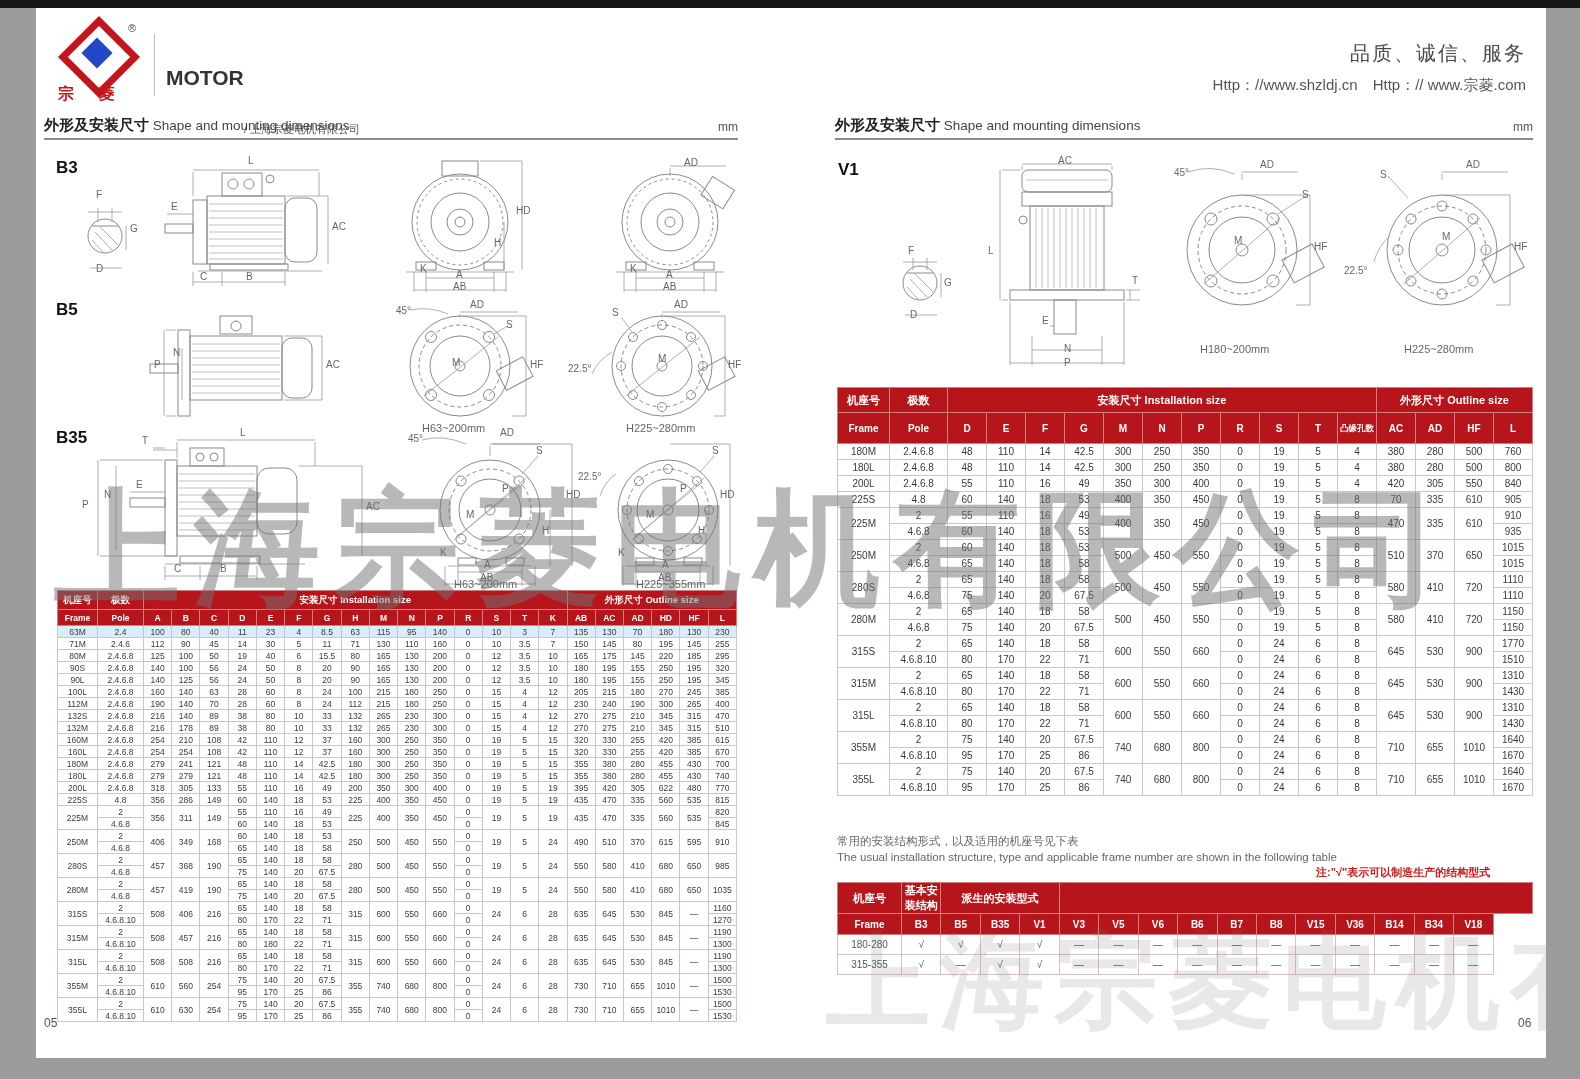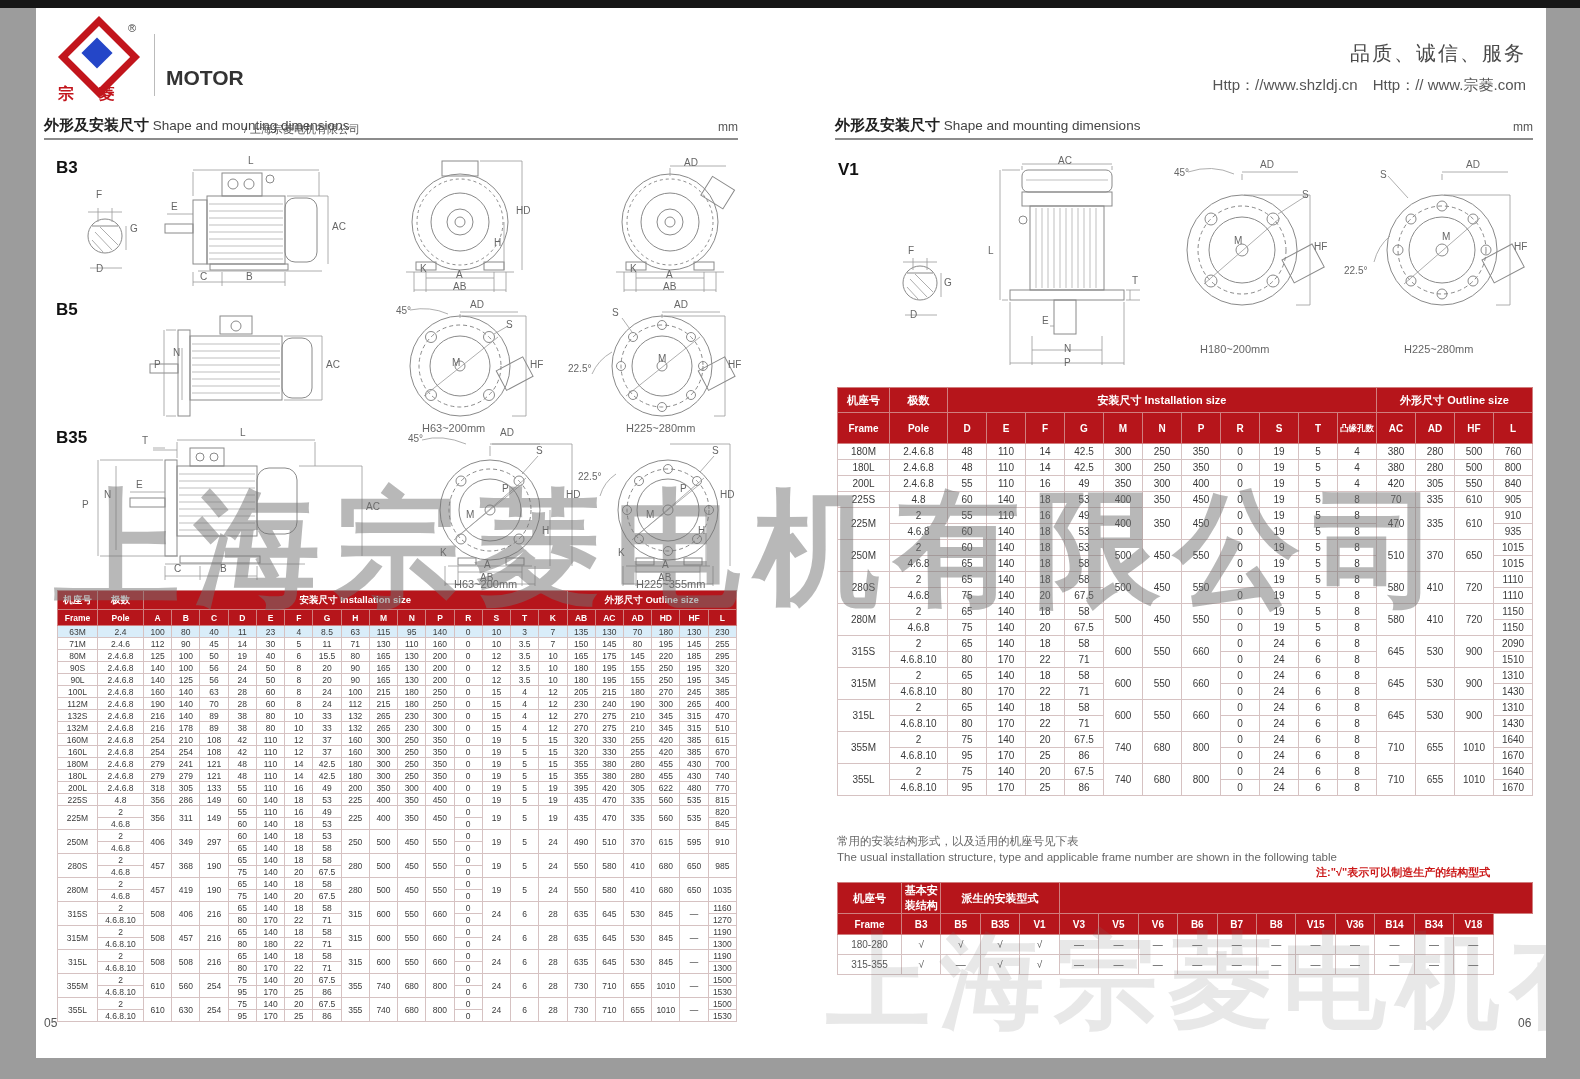--- a/index.html
+++ b/index.html
@@ -837,21 +837,21 @@
             <td>18</td>
             <td>53</td>
             <td>0</td>
             <td>845</td>
           </tr>
           <tr>
             <td rowspan="2">250M</td>
             <td>2</td>
             <td rowspan="2">406</td>
             <td rowspan="2">349</td>
-            <td rowspan="2">297</td>
+            <td rowspan="2">168</td>
             <td>60</td>
             <td>140</td>
             <td>18</td>
             <td>53</td>
             <td rowspan="2">250</td>
             <td rowspan="2">500</td>
             <td rowspan="2">450</td>
             <td rowspan="2">550</td>
             <td>0</td>
             <td rowspan="2">19</td>
@@ -1353,21 +1353,21 @@
             <td rowspan="2">600</td>
             <td rowspan="2">550</td>
             <td rowspan="2">660</td>
             <td>0</td>
             <td>24</td>
             <td>6</td>
             <td>8</td>
             <td rowspan="2">645</td>
             <td rowspan="2">530</td>
             <td rowspan="2">900</td>
-            <td>2090</td>
+            <td>1770</td>
           </tr>
           <tr>
             <td>4.6.8.10</td>
             <td>80</td>
             <td>170</td>
             <td>22</td>
             <td>71</td>
             <td>0</td>
             <td>24</td>
             <td>6</td>

